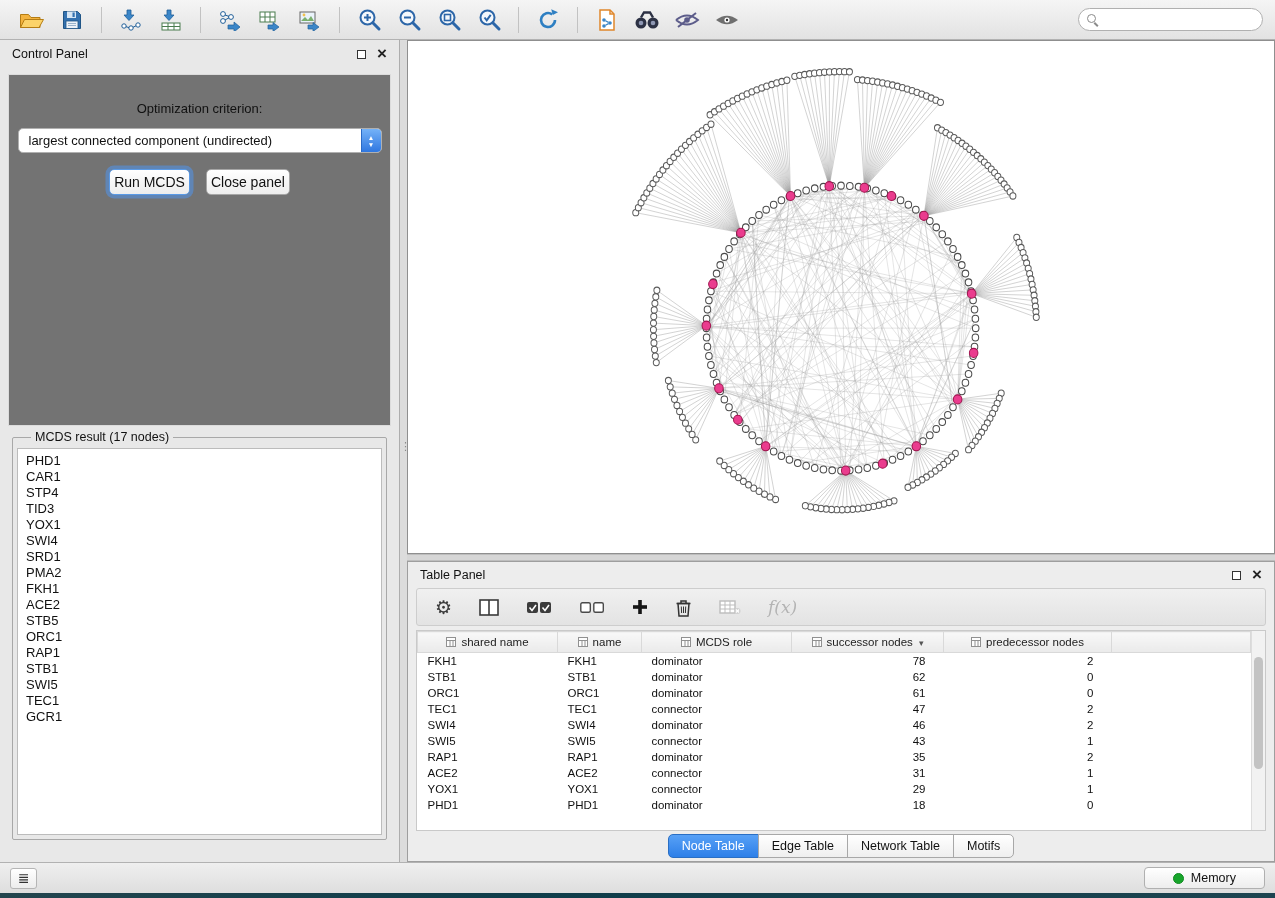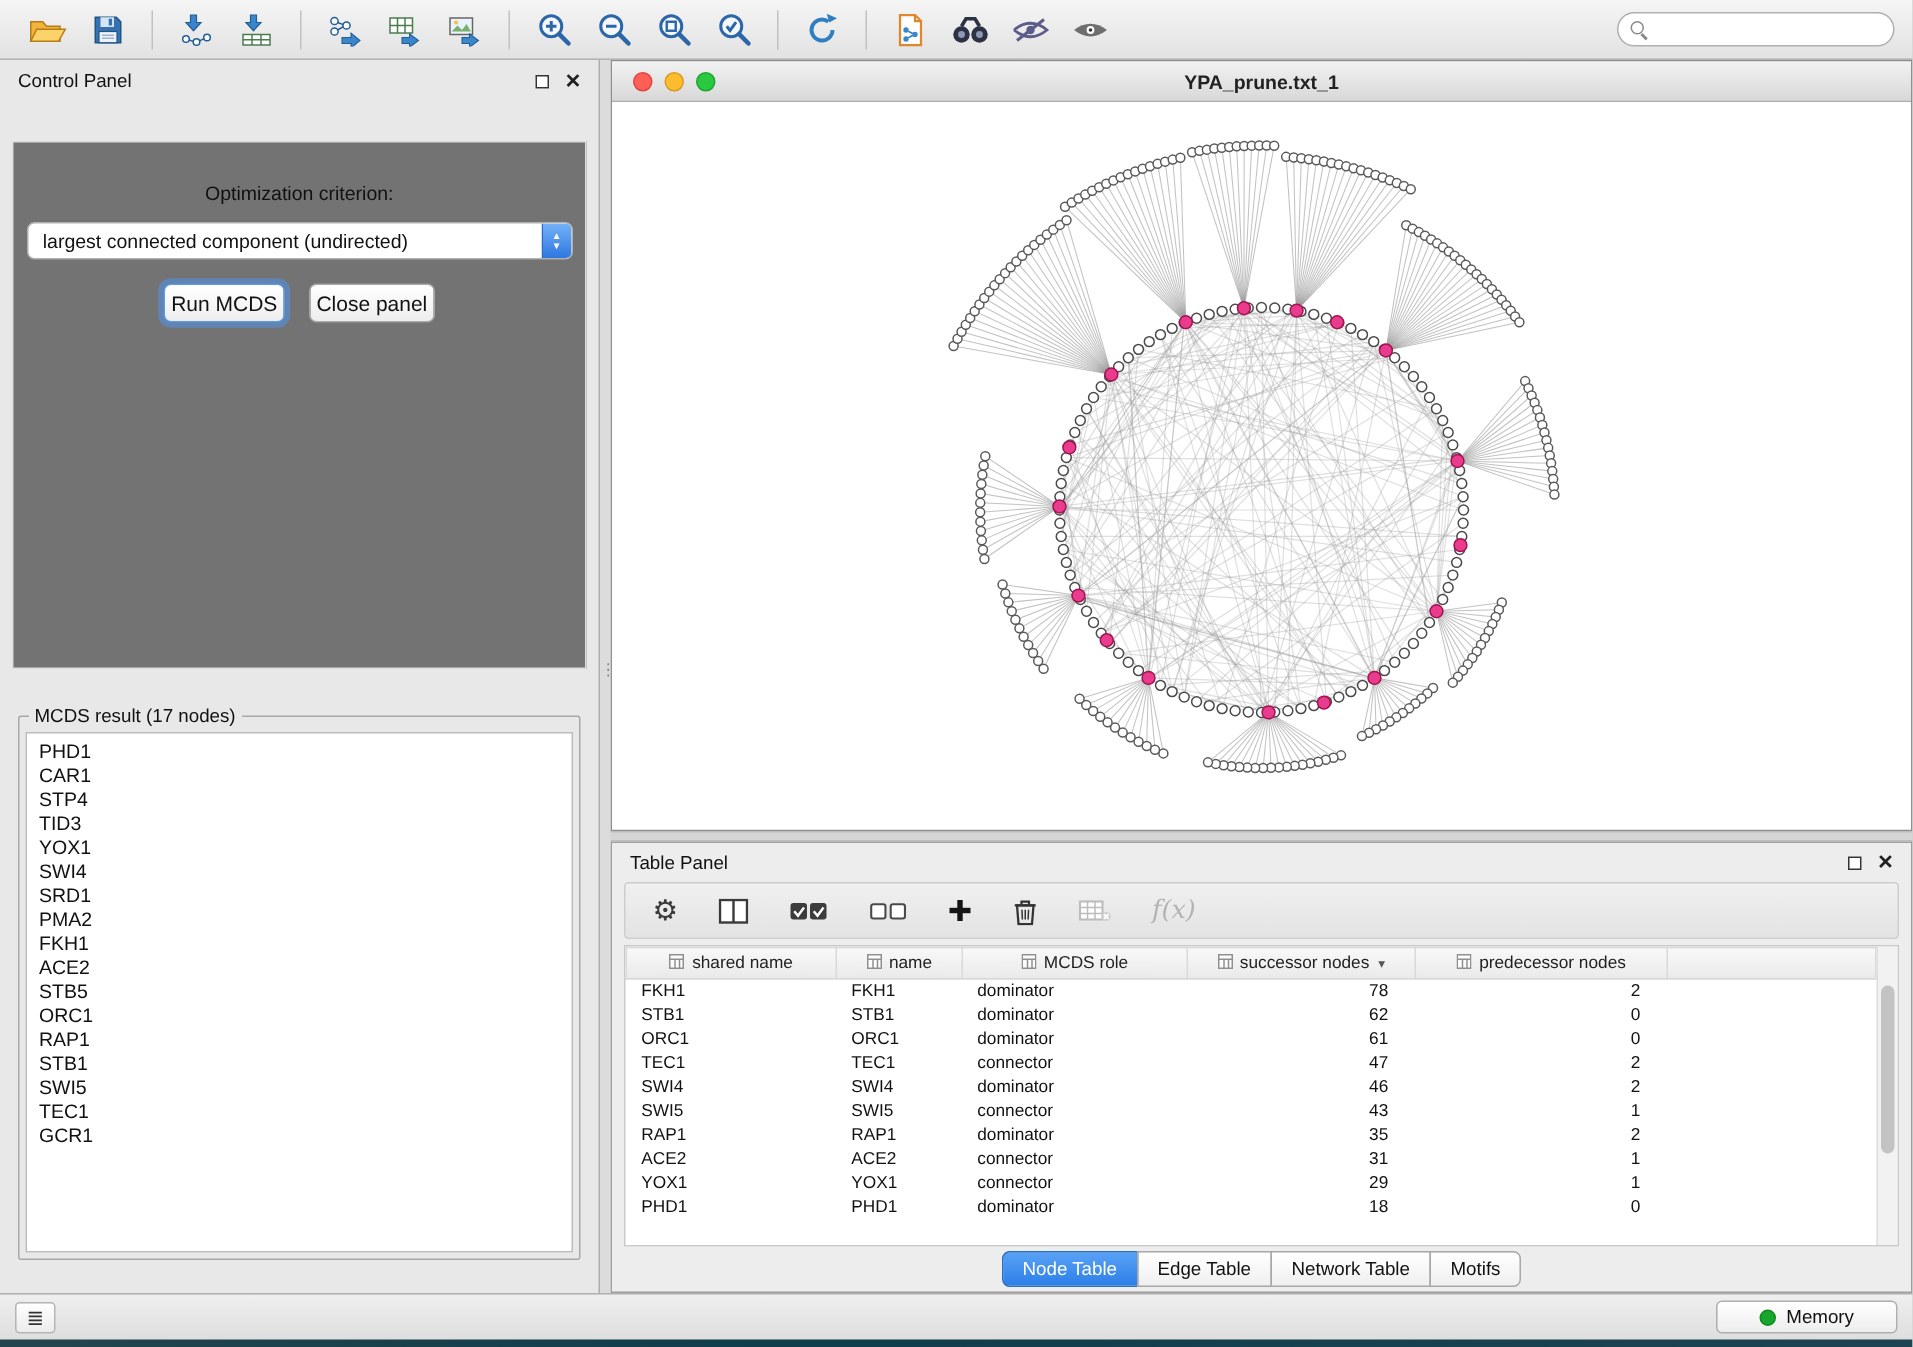--- a/index.html
+++ b/index.html
@@ -22,21 +22,21 @@
     width:185px; height:23px; border:1px solid #b0b0b0; border-radius:12px;
     background:#fff; padding:0 8px 0 26px; font-size:12px; outline:none;
     font-family:inherit;
   }
   .search-mag { position:absolute; left:9px; top:6px; width:9px; height:9px;
     border:1.5px solid #8a8a8a; border-radius:50%; }
   .search-mag::after { content:""; position:absolute; left:7px; top:7px; width:5px; height:1.6px;
     background:#8a8a8a; transform:rotate(45deg); transform-origin:0 0; }
   
   .main { display:flex; height:822px; background:#cfcfcf; }
-  .control-panel { width:400px; background:#e8e8e8; display:flex; flex-direction:column; border-right:1px solid #adadad;gap:20px; }
+  .control-panel { width:400px; background:#e8e8e8; display:flex; flex-direction:column; border-right:1px solid #adadad; }
   .cp-header { height:28px; display:flex; align-items:center; padding:0 12px; font-size:12.5px; }
   .win-btns { margin-left:auto; display:flex; align-items:center; gap:11px; }
   .float-ic { width:9px; height:9px; border:1.5px solid #333; display:inline-block; background:#fff; }
   .close-ic { font-size:17px; font-weight:bold; color:#222; line-height:10px; cursor:default; }
   .seg { display:flex; justify-content:center; align-items:center; }
   .cp-tabs { height:30px; flex:0 0 30px; }
   .seg-btn {
     font-size:12.5px; padding:4px 13px; background:linear-gradient(#ffffff,#efefef);
     border:1px solid #a8a8a8; margin-left:-1px; color:#111; font-family:inherit; cursor:default;
   }
@@ -59,21 +59,21 @@
   .btn-row { display:flex; justify-content:center; gap:16px; margin-top:16px; }
   .mac-btn {
     font-size:14px; font-family:inherit; padding:4px 4px;
     background:linear-gradient(#ffffff,#ededed); border:1px solid #a6a6a6; border-radius:5px; color:#111;
   }
   .mac-btn.focused { box-shadow:0 0 0 3.5px rgba(77,151,247,.5); border-color:#5a9ae6; }
   .mcds-fieldset {
     border:1px solid #a8a8a8; border-radius:2px; margin:4px 12px 22px; padding:4px;
     background:#e8e8e8; display:flex; flex-direction:column; flex:1; min-height:0;
   }
-  .mcds-fieldset legend { font-size:12.5px; padding:0 4px; margin-left:2px; }
+  .mcds-fieldset legend { font-size:12.5px; padding:0 4px; margin-left:14px; }
   .mcds-list {
     flex:1; background:#fff; border:1px solid #bcbcbc; overflow:hidden;
     font-size:13px; line-height:16px; padding:4px 0 0 8px;
   }
   .vsplit { width:7px; background:#dcdcdc; position:relative; }
   .vsplit .dots { position:absolute; top:400px; left:0px; color:#8a8a8a; font-size:11px; }
   
   .right-col { flex:1; display:flex; flex-direction:column; min-width:0; }
   .network-window { height:514px; flex:0 0 514px; background:#fff; border:1px solid #8f8f8f; display:flex; flex-direction:column; }
   .nw-titlebar {
@@ -323,28 +323,20 @@
     </fieldset>
   </div>
 
   <div class="vsplit">
       <span class="dots">⋮</span>
     </div>
 
   <div class="right-col">
 
     <div class="network-window">
-      <div class="nw-titlebar">
-        <div class="traffic">
-          <span class="light red"></span>
-          <span class="light yellow"></span>
-          <span class="light green"></span>
-        </div>
-        <div class="nw-title">YPA_prune.txt_1</div>
-      </div>
       <svg class="net-canvas" viewBox="0 0 868 485" preserveAspectRatio="none">
           <line x1="333.6754485605518" y1="181.6673681415541" x2="332.501625990338" y2="182.9883149614907" class="chord"></line>
           <line x1="333.6754485605518" y1="181.6673681415541" x2="366.5" y2="388.9134295108992" class="chord"></line>
           <line x1="333.6754485605518" y1="181.6673681415541" x2="485.66226336928713" y2="396.7237368890237" class="chord"></line>
           <line x1="333.6754485605518" y1="181.6673681415541" x2="351.81720708382267" y2="164.89729906068328" class="chord"></line>
           <line x1="333.6754485605518" y1="181.6673681415541" x2="317.0865704891008" y2="339.5" class="chord"></line>
           <line x1="333.6754485605518" y1="181.6673681415541" x2="425.1705775539307" y2="406.71095463721144" class="chord"></line>
           <line x1="333.6754485605518" y1="181.6673681415541" x2="338.54058453981605" y2="176.5405845398161" class="chord"></line>
           <line x1="333.6754485605518" y1="181.6673681415541" x2="550.9134295108993" y2="339.5" class="chord"></line>
           <line x1="333.6754485605518" y1="181.6673681415541" x2="509.00198145764625" y2="159.75160233915636" class="chord"></line>

